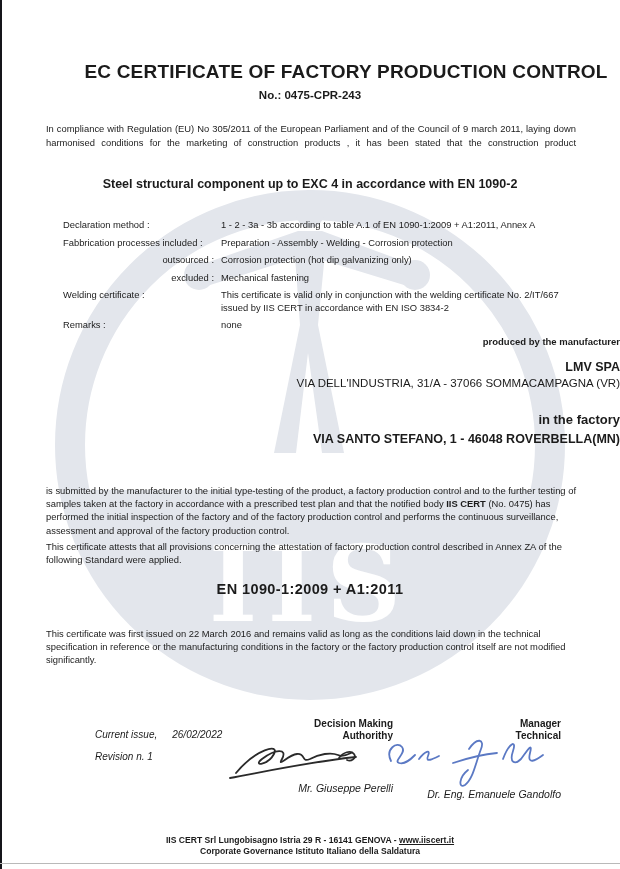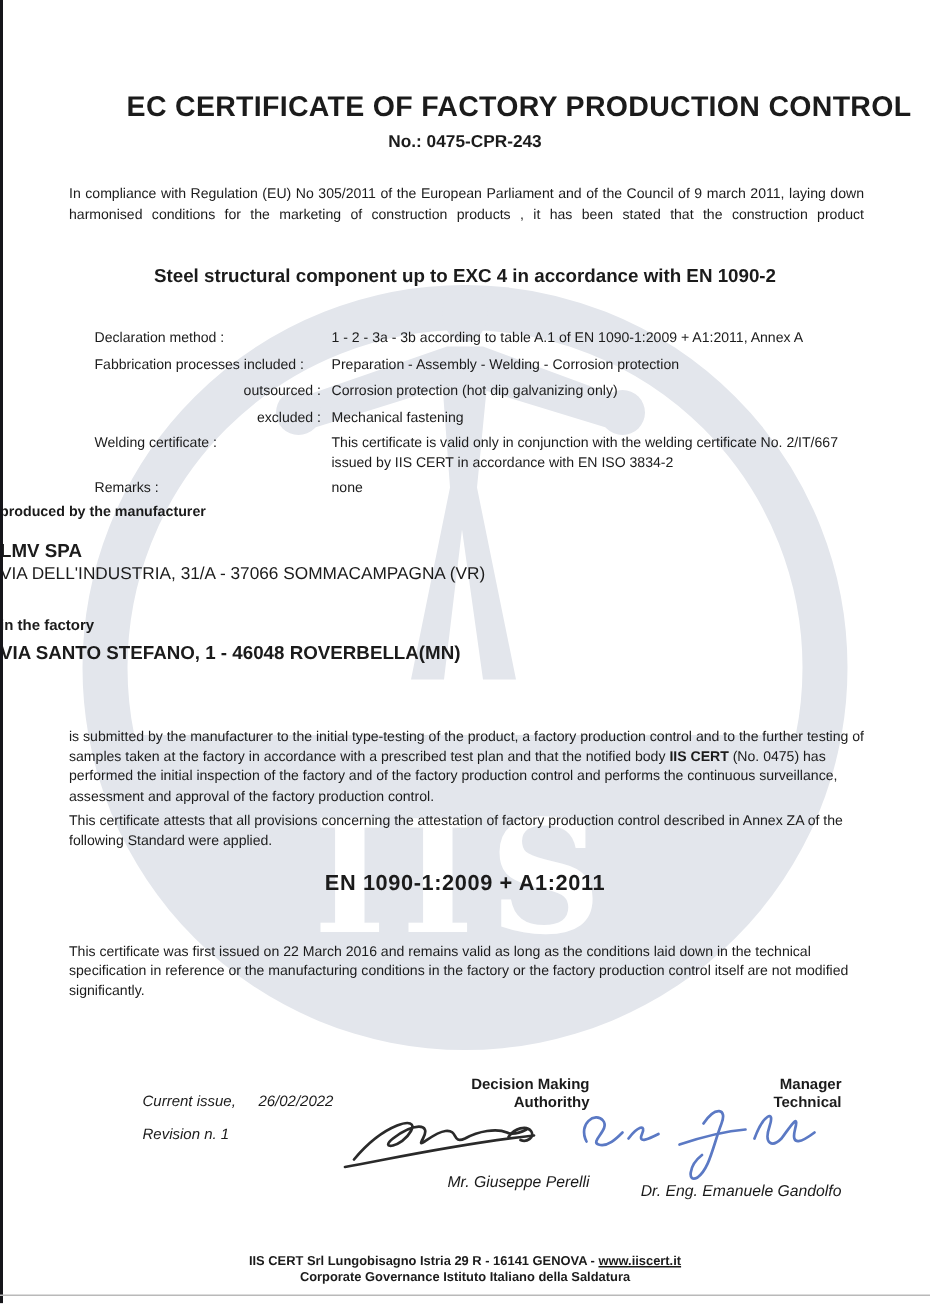--- a/index.html
+++ b/index.html
@@ -23,25 +23,25 @@
     text-align:justify;text-align-last:justify;}
 
   .product-heading{top:177px;font-size:12.5px;font-weight:bold;}
 
   .declaration{top:219px;left:63px;width:516px;font-size:9.4px;line-height:12.5px;}
   .dec-row{display:flex;margin-bottom:5px;}
   .dec-label{flex:none;width:151px;font-weight:normal;}
   .dec-label.right{text-align:right;}
   .dec-value{margin-left:7px;width:352px;}
 
-  .manufacturer{top:336px;left:0;width:620px;text-align:left;}
+  .manufacturer{top:336px;left:0;width:620px;text-align:right;}
   .m-small{font-size:9.5px;font-weight:bold;}
   .m-name{font-size:12.5px;font-weight:bold;margin-top:13px;}
   .m-addr{font-size:11.5px;margin-top:3px;}
-  .m-factorylbl{font-size:10px;font-weight:bold;margin-top:23px;}
+  .m-factorylbl{font-size:13px;font-weight:bold;margin-top:23px;}
   .m-factory{font-size:12.5px;font-weight:bold;margin-top:5px;}
 
   .bodypar{left:46px;width:532px;font-size:9.4px;line-height:13.2px;text-align:left;}
   .par1{top:484px;}
   .par2{top:540px;}
   .validity{top:627px;}
 
   .standard{top:581px;font-size:14.5px;font-weight:bold;letter-spacing:.4px;}
 
   .issue-block{top:729px;left:95px;font-size:10px;font-style:italic;line-height:12px;}

